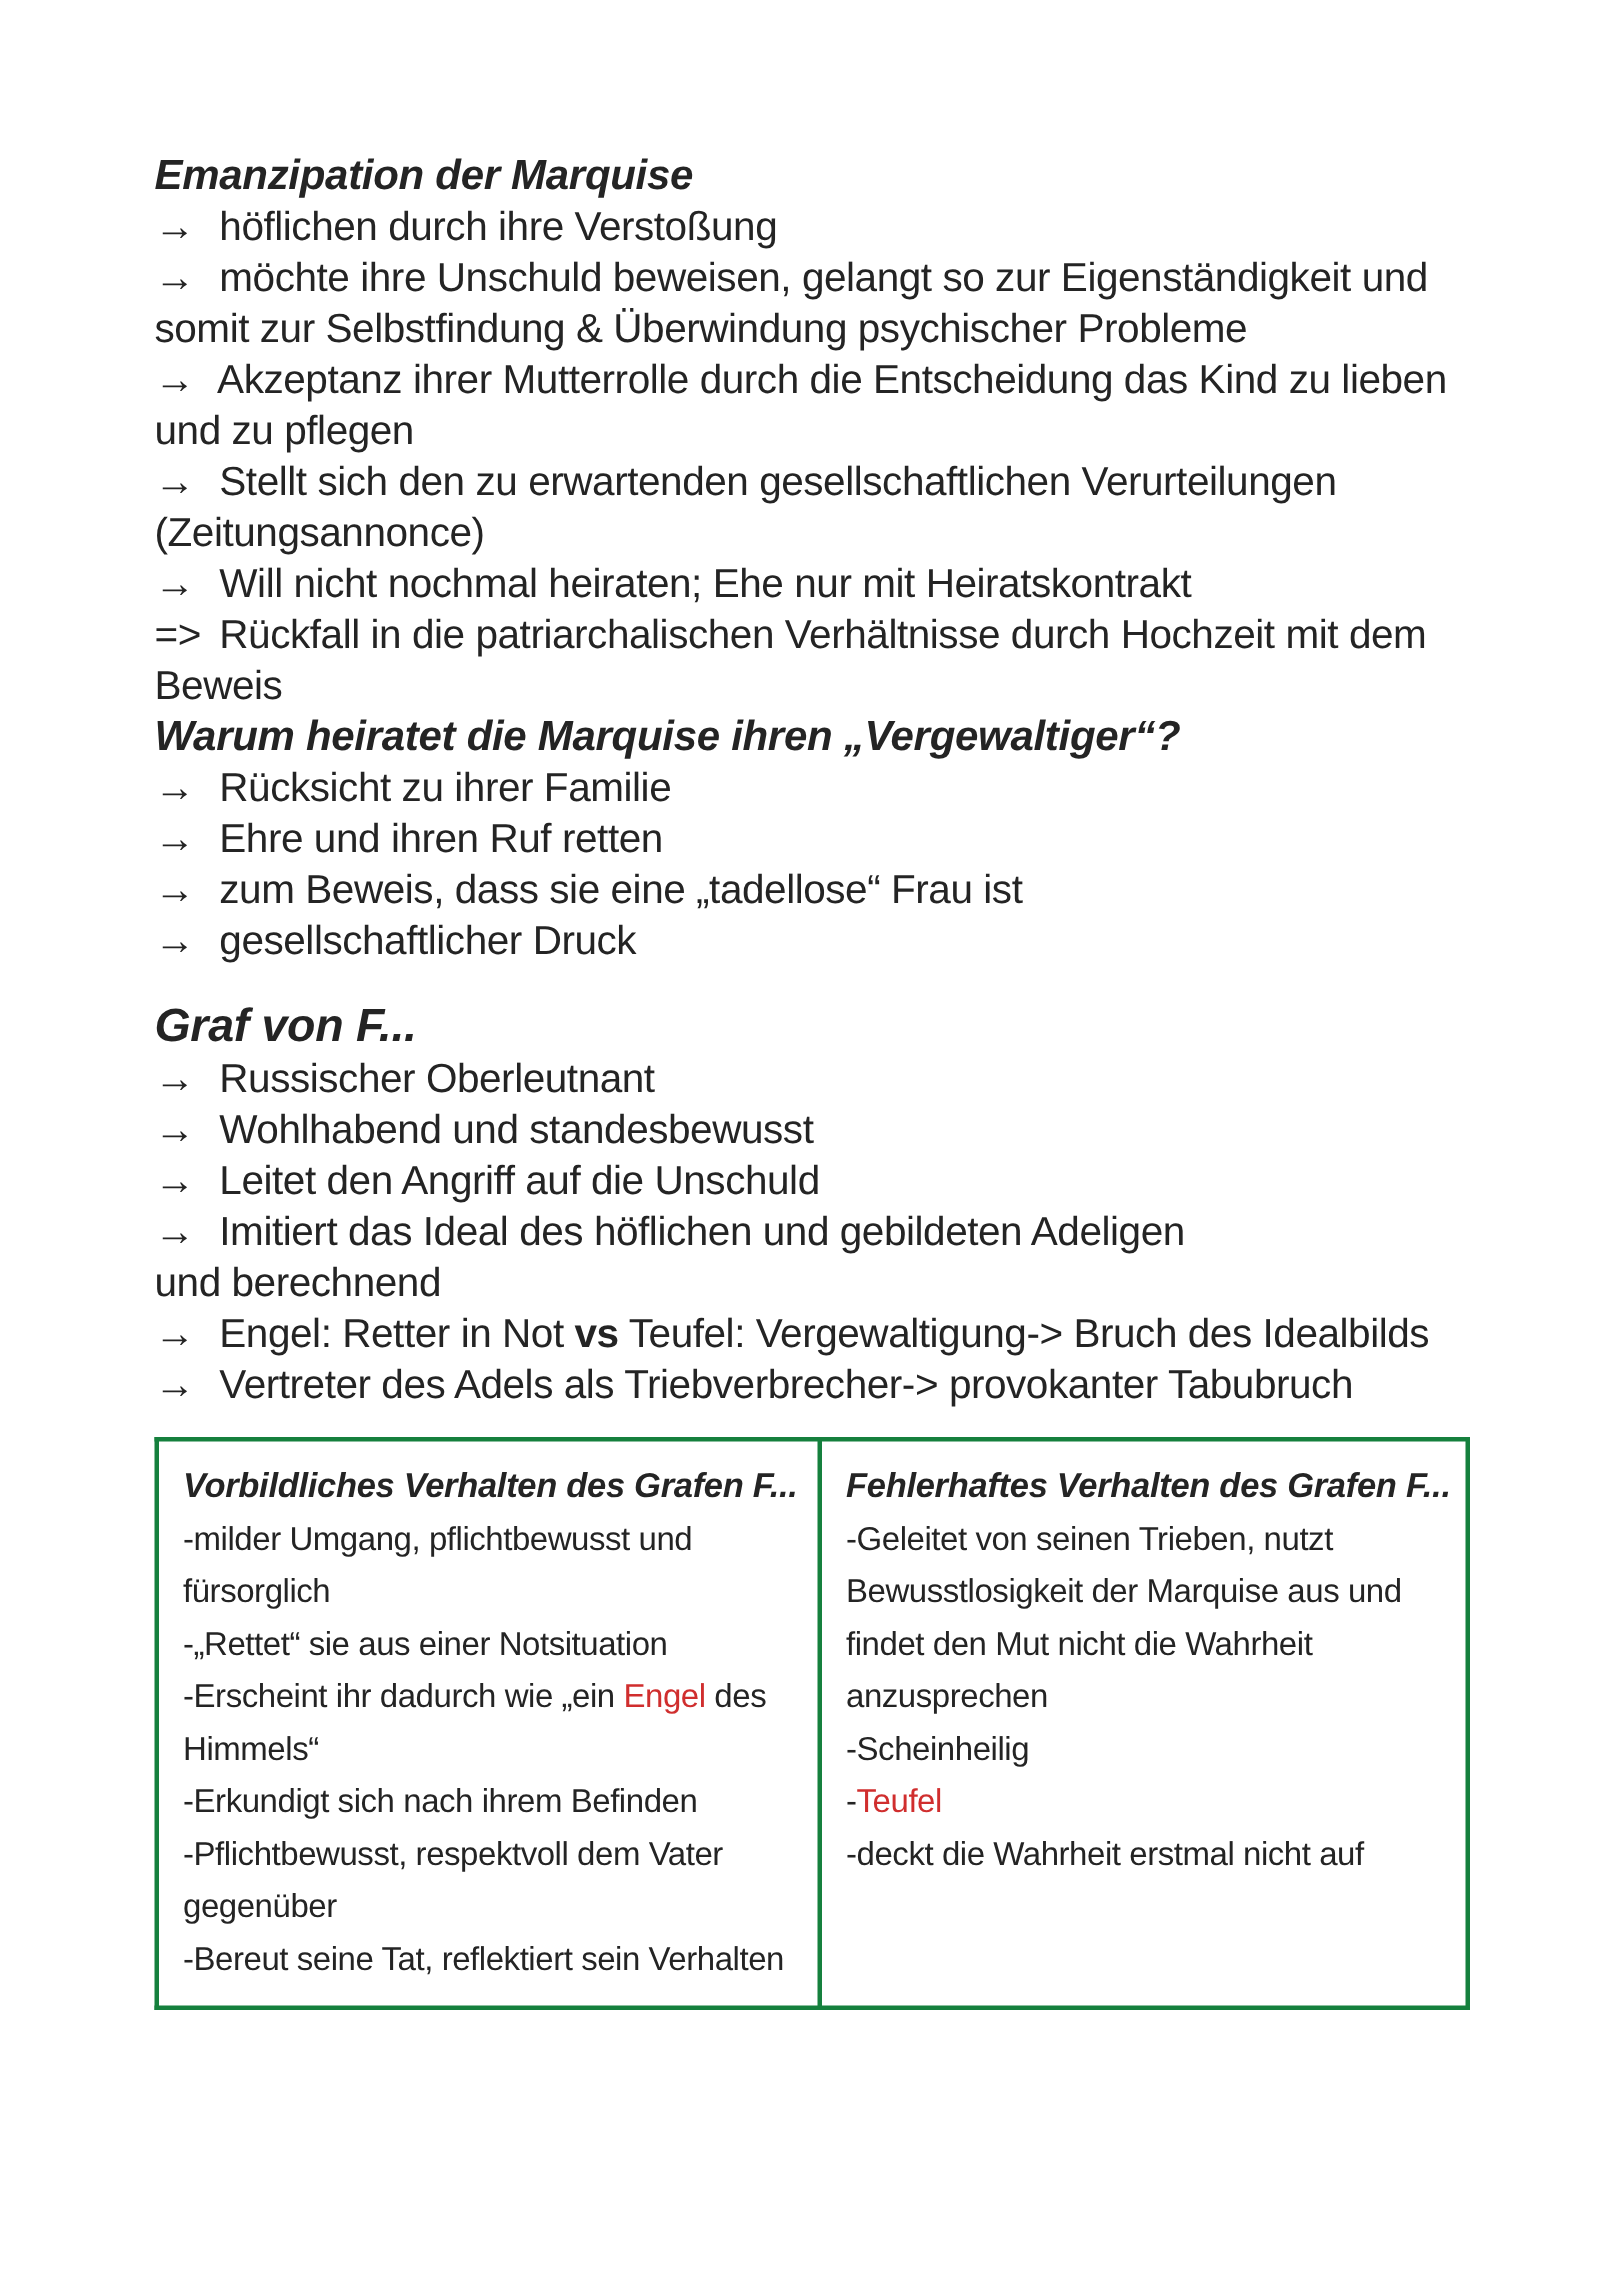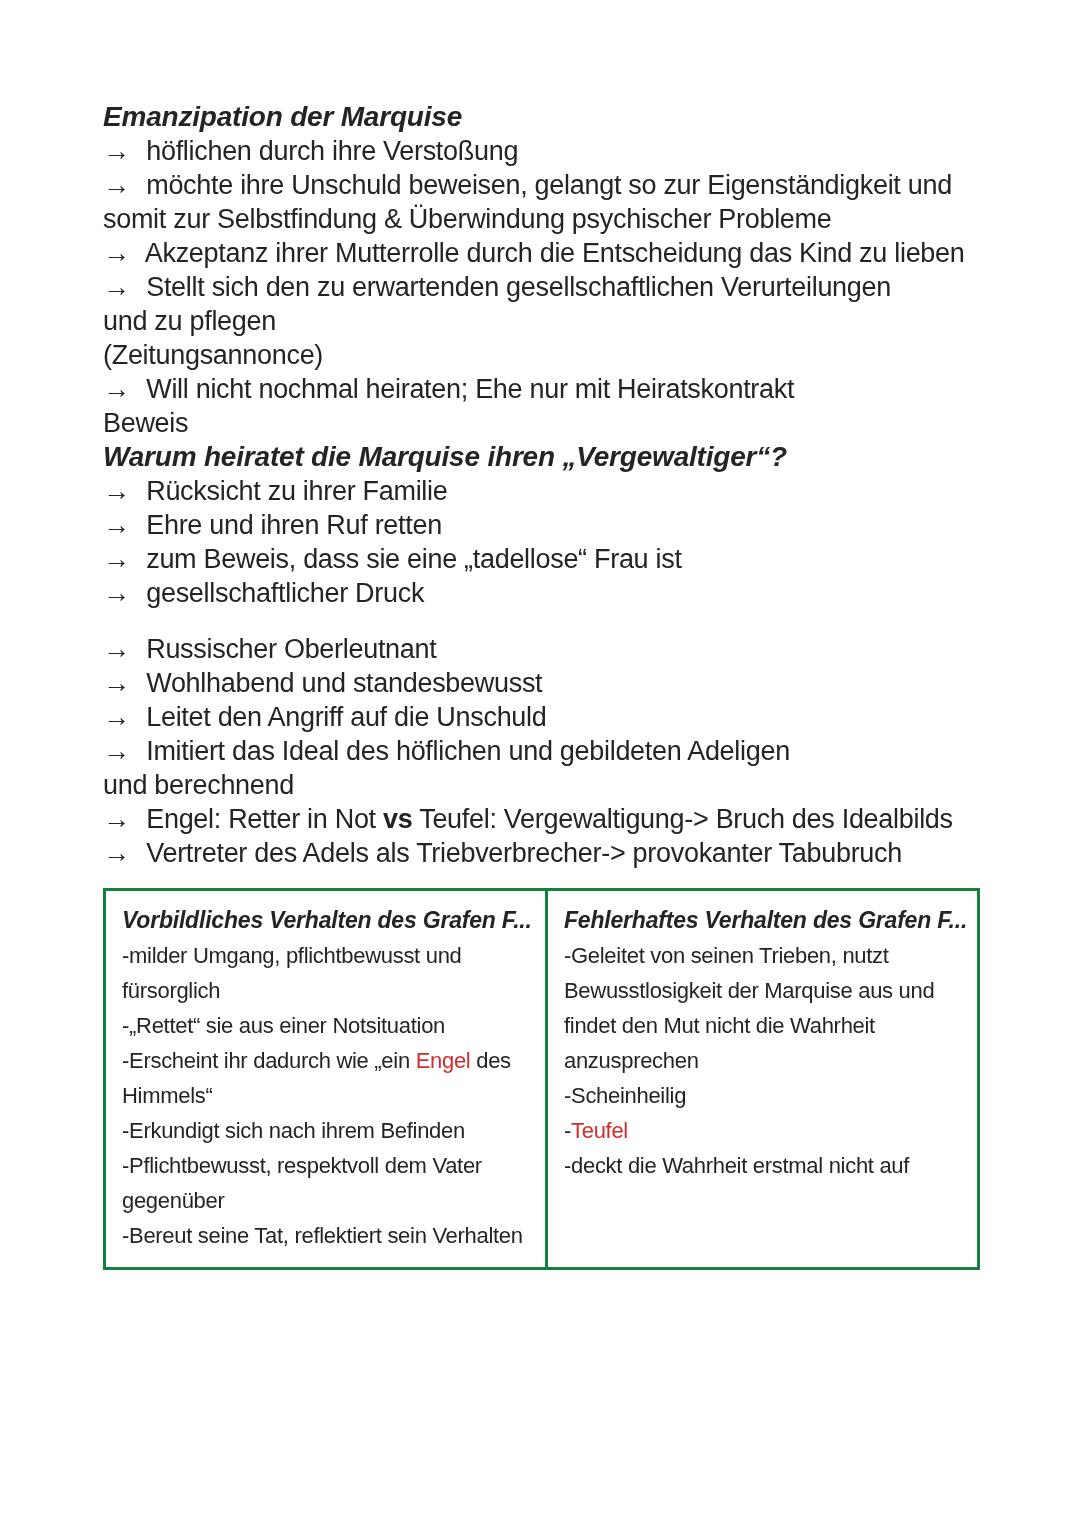--- a/index.html
+++ b/index.html
@@ -76,31 +76,33 @@
 </head>
 <body>
 
 <div class="page">
   <div id="doc-content">
       <div class="heading">Emanzipation der Marquise</div>
       <div class="line"><span class="marker">→</span> <span>höflichen durch ihre Verstoßung</span></div>
       <div class="line"><span class="marker">→</span> <span>möchte ihre Unschuld beweisen, gelangt so zur Eigenständigkeit und</span></div>
       <div class="line"><span>somit zur Selbstfindung &amp; Überwindung psychischer Probleme</span></div>
       <div class="line"><span class="marker">→</span> <span>Akzeptanz ihrer Mutterrolle durch die Entscheidung das Kind zu lieben</span></div>
+      <div class="line"><span>und zu pflegen</span></div>
       <div class="line"><span class="marker">→</span> <span>Stellt sich den zu erwartenden gesellschaftlichen Verurteilungen</span></div>
-      <div class="line"><span>und zu pflegen</span></div>
       <div class="line"><span>(Zeitungsannonce)</span></div>
       <div class="line"><span class="marker">→</span> <span>Will nicht nochmal heiraten; Ehe nur mit Heiratskontrakt</span></div>
+      <div class="line"><span class="marker">=&gt;</span> <span>Rückfall in die patriarchalischen Verhältnisse durch Hochzeit mit dem</span></div>
       <div class="line"><span>Beweis</span></div>
       <div class="heading">Warum heiratet die Marquise ihren „Vergewaltiger“?</div>
       <div class="line"><span class="marker">→</span> <span>Rücksicht zu ihrer Familie</span></div>
       <div class="line"><span class="marker">→</span> <span>Ehre und ihren Ruf retten</span></div>
       <div class="line"><span class="marker">→</span> <span>zum Beweis, dass sie eine „tadellose“ Frau ist</span></div>
       <div class="line"><span class="marker">→</span> <span>gesellschaftlicher Druck</span></div>
       <div class="spacer"></div>
+      <div class="heading large">Graf von F...</div>
       <div class="line"><span class="marker">→</span> <span>Russischer Oberleutnant</span></div>
       <div class="line"><span class="marker">→</span> <span>Wohlhabend und standesbewusst</span></div>
       <div class="line"><span class="marker">→</span> <span>Leitet den Angriff auf die Unschuld</span></div>
       <div class="line"><span class="marker">→</span> <span>Imitiert das Ideal des höflichen und gebildeten Adeligen</span></div>
       <div class="line"><span>und berechnend</span></div>
       <div class="line"><span class="marker">→</span> <span>Engel: Retter in Not </span><span class="emph">vs</span><span> Teufel: Vergewaltigung-&gt; Bruch des Idealbilds</span></div>
       <div class="line"><span class="marker">→</span> <span>Vertreter des Adels als Triebverbrecher-&gt; provokanter Tabubruch</span></div>
     </div>
 
   <table class="cmp">

